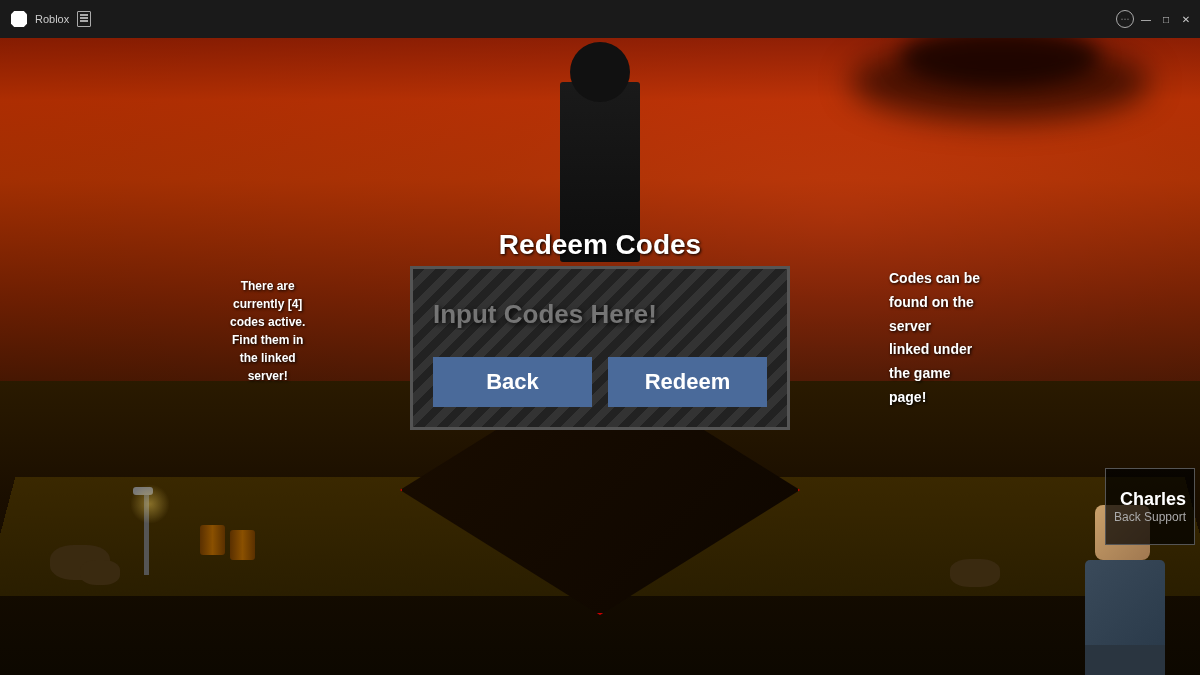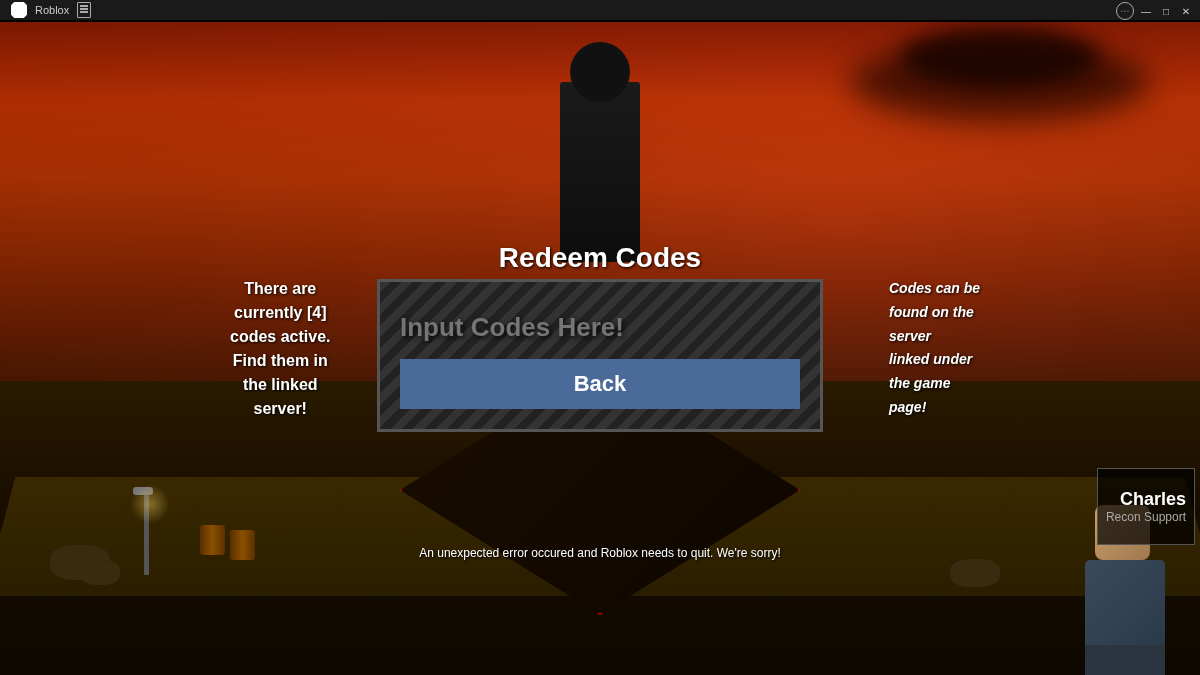--- a/index.html
+++ b/index.html
@@ -10,24 +10,24 @@
       overflow: hidden;
       font-family: Arial, sans-serif;
       position: relative;
       background: #000;
     }
 
     
     .title-bar {
       position: absolute;
       top: 0; left: 0; right: 0;
-      height: 20px;
+      height: 38px;
       background: #1a1a1a;
       display: flex;
-      align-items: flex-end;
+      align-items: center;
       justify-content: space-between;
       z-index: 100;
       padding: 0 6px;
     }
     .title-bar-text {
       color: #ccc;
       font-size: 11px;
     }
     .title-bar-icons {
       display: flex;
@@ -168,50 +168,49 @@
       font-family: Impact, Arial Black, sans-serif;
       margin-top: -10px;
     }
 
     
     .left-text {
       position: absolute;
       top: 255px;
       left: 230px;
       color: #fff;
-      font-size: 16px;
+      font-size: 12px;
       font-weight: bold;
       text-align: center;
       text-shadow: 1px 1px 3px #000;
       line-height: 1.5;
       z-index: 10;
     }
 
     
     .right-text {
       position: absolute;
-      top: 255px;
+      top: 245px;
       right: 220px;
       color: #fff;
       font-size: 14px;
       font-weight: bold;
       text-align: left;
       text-shadow: 1px 1px 3px #000;
       line-height: 1.7;
       z-index: 10;
-      font-style: italic;
     }
 
     
     .modal-container {
       position: absolute;
-      top: 220px;
+      top: 207px;
       left: 50%;
       transform: translateX(-50%);
-      width: 446px;
+      width: 380px;
       z-index: 20;
     }
 
     .modal-title {
       text-align: center;
       color: #fff;
       font-size: 28px;
       font-weight: bold;
       margin-bottom: 5px;
       text-shadow: 1px 1px 3px #000;
@@ -241,21 +240,21 @@
       font-family: Impact, Arial Black, sans-serif;
       outline: none;
       text-shadow: 2px 2px 5px rgba(0,0,0,0.8);
       cursor: text;
       padding: 10px 0;
     }
 
     .modal-buttons {
       display: flex;
       gap: 16px;
-      margin-top: 6px;
+      margin-top: 17px;
     }
 
     .btn-back {
       flex: 1;
       background: #4a6a9a;
       border: none;
       color: #fff;
       font-size: 22px;
       font-weight: bold;
       padding: 12px;
@@ -499,33 +498,33 @@
   <div class="right-text">
     <span>Codes can be<br>found on the<br>server<br>linked under<br>the game<br>page!</span>
   </div>
 
   <div class="modal-container">
     <div class="modal-title">Redeem Codes</div>
     <div class="modal-body">
       <input class="code-input-area" type="text" placeholder="Input Codes Here!" style="">
       <div class="modal-buttons">
         <button class="btn-back">Back</button>
+        <button class="btn-redeem">Redeem</button>
       </div>
     </div>
   </div>
 
-  <div class="error-message">An unexpected error occured and Roblox needs to quit. We're sorry!</div>
 
   <div class="avatar-figure">
 
     <div class="avatar-head"></div>
 
     <div class="avatar-body"></div>
 
     <div class="avatar-legs"></div>
   </div>
 
   <div class="avatar-name-badge">
     <div class="avatar-name">Charles</div>
-    <div class="avatar-subtitle">Recon Support</div>
+    <div class="avatar-subtitle">Back Support</div>
   </div>
 
 </div>
 
 </body></html>

